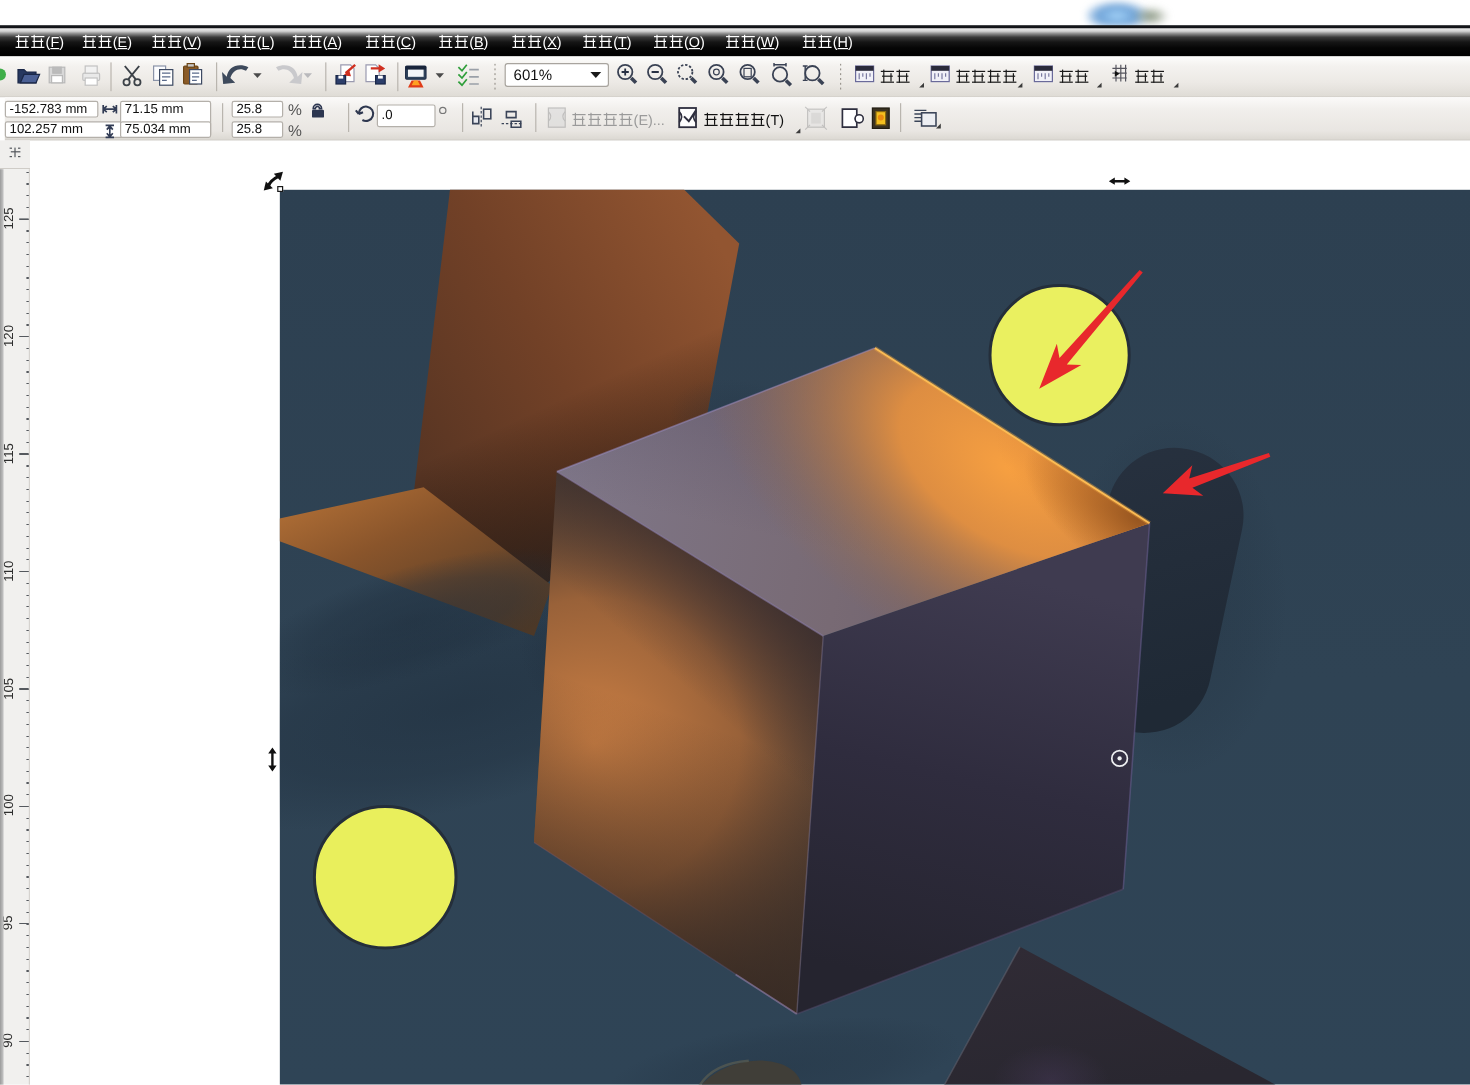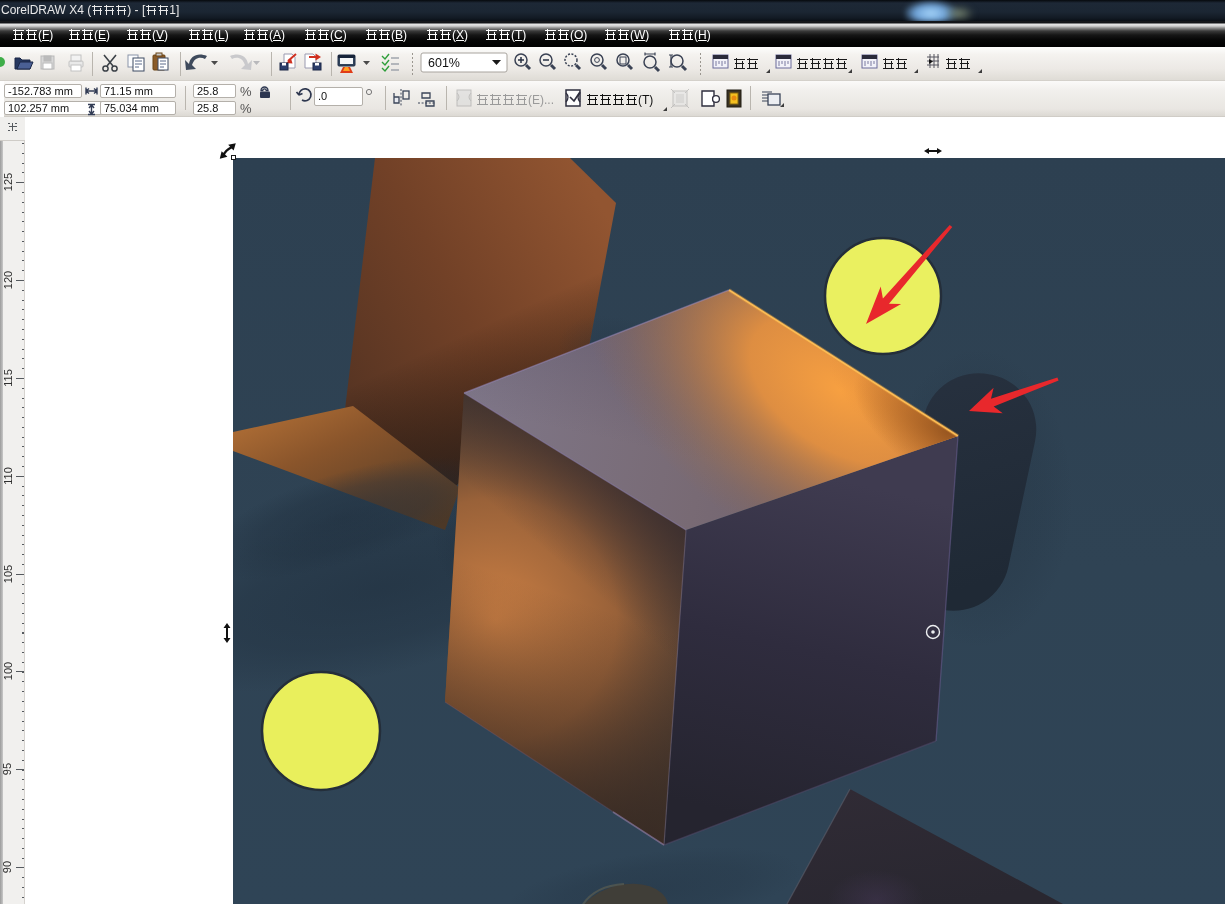--- a/index.html
+++ b/index.html
@@ -53,23 +53,20 @@
 background-position:21.5px 1.84px,16px 41px;background-repeat:no-repeat}
 .rnum{position:absolute;font-size:11px;color:#2e2e2e}
 .rnv{transform:rotate(-90deg);transform-origin:center center}
 #lstrip{left:0;top:141px;width:3px;height:763px;background:linear-gradient(90deg,#9b9b9b,#c8c8c8)}
 
 #cv{left:25px;top:141px;width:1200px;height:763px;background:#fff}
 #art{left:233px;top:158px;width:992px;height:746px}
 </style></head>
 <body>
 <div id="page">
-<div id="title" class="abs">
-      <span class="t">CorelDRAW X4 (<span class="cj" style="width:10px;height:10px"></span><span class="cj" style="width:10px;height:10px"></span><span class="cj" style="width:10px;height:10px"></span>) - [<span class="cj" style="width:10px;height:10px"></span><span class="cj" style="width:10px;height:10px"></span>1]</span>
-    </div>
 <div id="blob1" class="abs" style="left:905px;top:0px;width:54px;height:22px;background:radial-gradient(ellipse at 48% 60%,#a6d4f8 0,#6fa3d8 40%,rgba(40,60,90,0) 72%);filter:blur(2.5px)"></div>
 <div id="blob2" class="abs" style="left:943px;top:5px;width:32px;height:17px;background:radial-gradient(ellipse,#7d8b74 0,rgba(60,70,60,0) 68%);filter:blur(3px)"></div>
 <div id="menu" class="abs">
 <span class="mi" style="left:12px"><span class="cj"></span><span class="cj"></span>(<u>F</u>)</span>
 <span class="mi" style="left:68px"><span class="cj"></span><span class="cj"></span>(<u>E</u>)</span>
 <span class="mi" style="left:126px"><span class="cj"></span><span class="cj"></span>(<u>V</u>)</span>
 <span class="mi" style="left:188px"><span class="cj"></span><span class="cj"></span>(<u>L</u>)</span>
 <span class="mi" style="left:243px"><span class="cj"></span><span class="cj"></span>(<u>A</u>)</span>
 <span class="mi" style="left:304px"><span class="cj"></span><span class="cj"></span>(<u>C</u>)</span>
 <span class="mi" style="left:365px"><span class="cj"></span><span class="cj"></span>(<u>B</u>)</span>
@@ -199,21 +196,21 @@
 <span class="abs" style="left:733px;top:10px;color:#1a1a1a;font-size:12px"><span class="cj"></span><span class="cj"></span></span>
 <span class="abs" style="left:796px;top:10px;color:#1a1a1a;font-size:12px"><span class="cj"></span><span class="cj"></span><span class="cj"></span><span class="cj"></span></span>
 <span class="abs" style="left:882px;top:10px;color:#1a1a1a;font-size:12px"><span class="cj"></span><span class="cj"></span></span>
 <span class="abs" style="left:945px;top:10px;color:#1a1a1a;font-size:12px"><span class="cj"></span><span class="cj"></span></span>
 <div class="vsep" style="left:92px"></div><div class="vsep" style="left:180px"></div><div class="vsep" style="left:271px"></div><div class="vsep" style="left:331px"></div>
 <div class="dsep" style="left:412px"></div><div class="dsep" style="left:700px"></div>
 </div>
 <div id="pbar" class="abs">
 <div class="fld" style="left:0px;top:3px;width:78px;height:14px">-152.783 mm</div>
 <div class="fld" style="left:0px;top:20px;width:100px;height:14px">102.257 mm</div>
-<div class="fld" style="left:96px;top:3px;width:76px;height:14px">71.15 mm</div>
+<div class="fld" style="left:96px;top:3px;width:76px;height:30px">71.15 mm</div>
 <div class="fld" style="left:96px;top:20px;width:76px;height:14px">75.034 mm</div>
 <div class="fld" style="left:189px;top:3px;width:43px;height:14px">25.8</div>
 <div class="fld" style="left:189px;top:20px;width:43px;height:14px">25.8</div>
 <div class="ptxt" style="left:236px;top:3px;color:#555;font-size:13px">%</div>
 <div class="ptxt" style="left:236px;top:20px;color:#555;font-size:13px">%</div>
 <div class="fld" style="left:310px;top:6px;width:49px;height:19px;line-height:17px">.0</div>
 <svg class="abs" style="left:0;top:0" width="900" height="36" viewBox="0 0 900 36" xmlns="http://www.w3.org/2000/svg">
 <g stroke="#323c55" stroke-width="1.4" fill="none">
  <path d="M82 10 h11 M82 10 l3 -2.5 M82 10 l3 2.5 M93 10 l-3 -2.5 M93 10 l-3 2.5 M82 6.5 v7 M93 6.5 v7"></path>
  <path d="M87.5 24 v9 M87.5 24 l-2.5 3 M87.5 24 l2.5 3 M87.5 33 l-2.5 -3 M87.5 33 l2.5 -3 M84 23.5 h7 M84 33.5 h7"></path>

